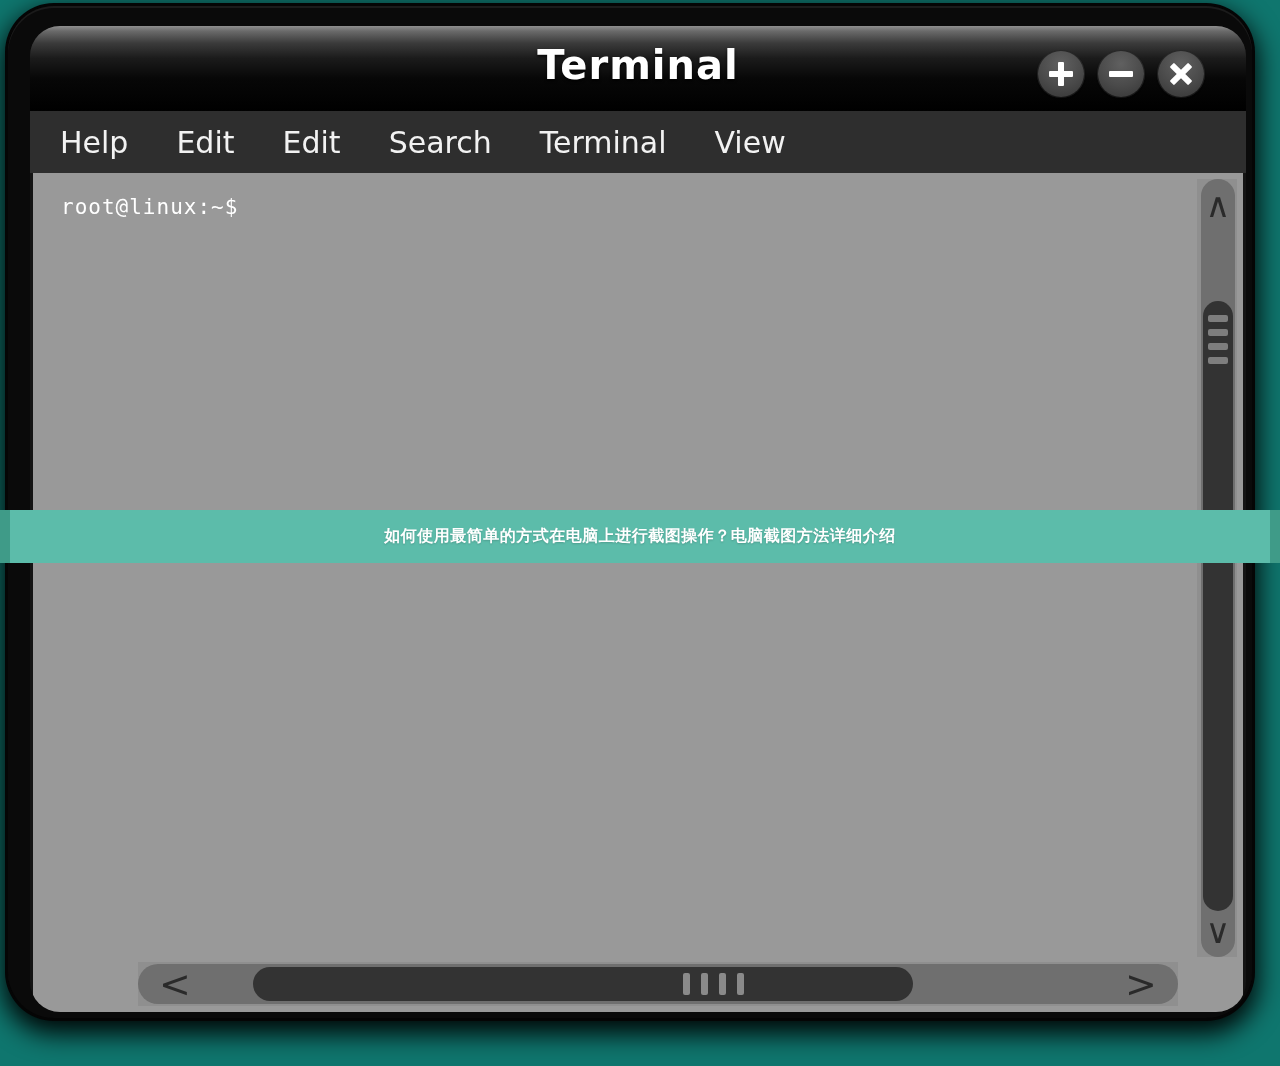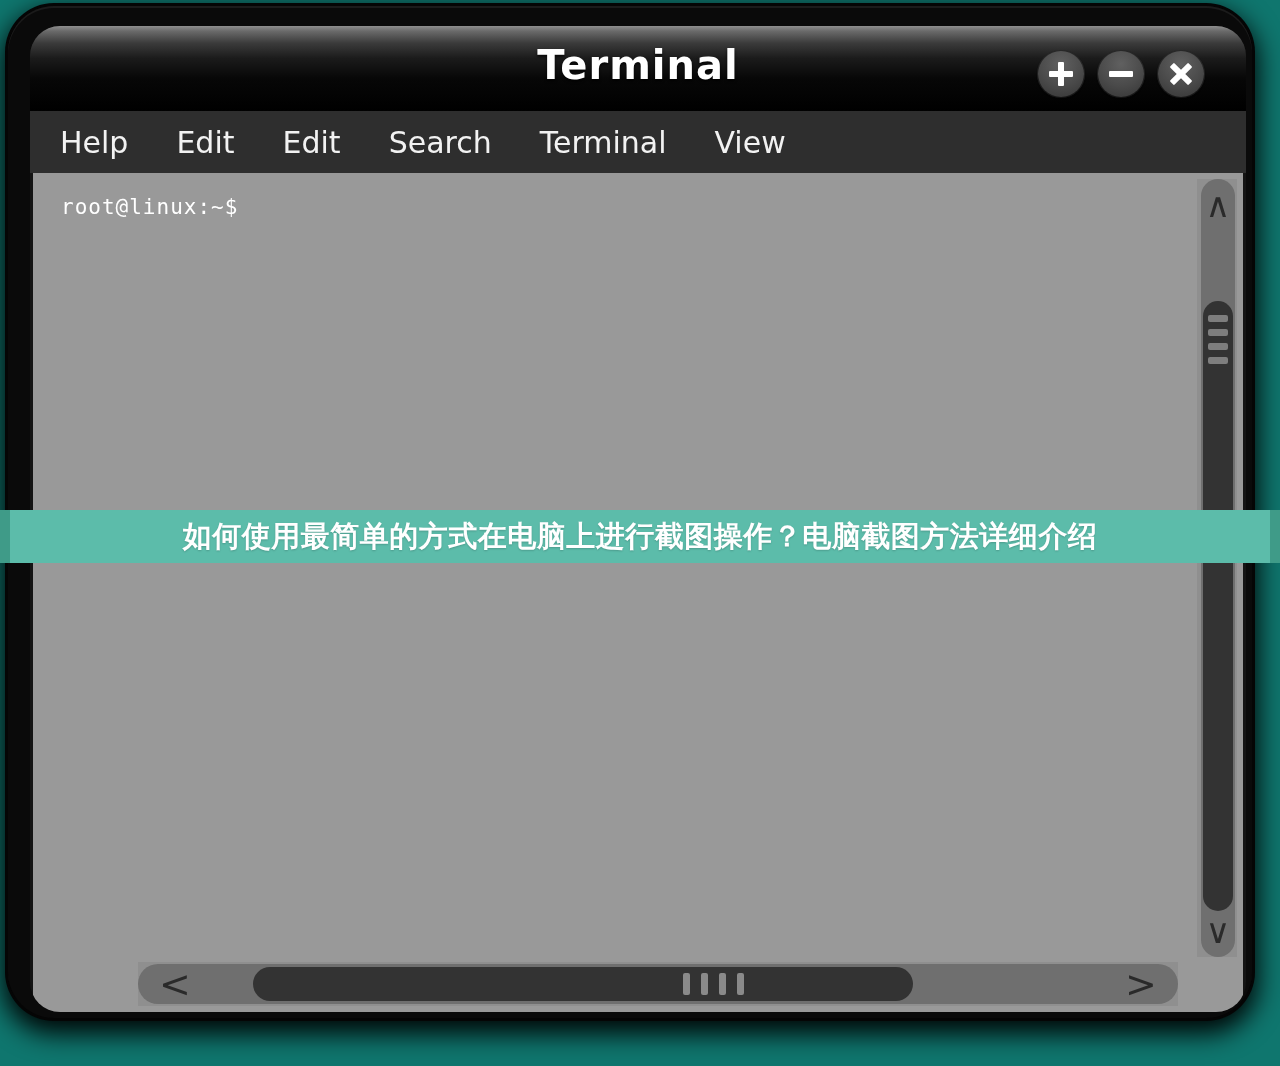--- a/index.html
+++ b/index.html
@@ -271,21 +271,21 @@
     width: 1280px;
     height: 53px;
     background: #5cbcaa;
     display: flex;
     align-items: center;
     justify-content: center;
     z-index: 50;
   }
   #banner-text {
     color: #ffffff;
-    font-size: 29px;
+    font-size: 16px;
     font-weight: bold;
     font-family: Liberation Sans, sans-serif;
     letter-spacing: 0.5px;
     white-space: nowrap;
     text-shadow: 0 1px 2px rgba(0,0,0,0.18);
   }
   #banner-edge-left {
     position: absolute;
     left: 0; top: 510px;
     width: 10px; height: 53px;

